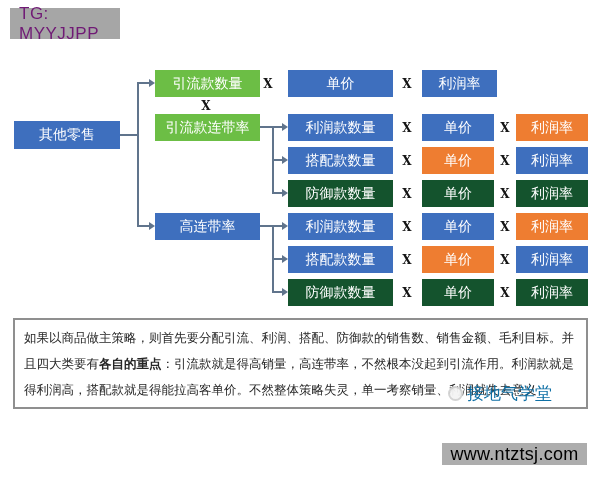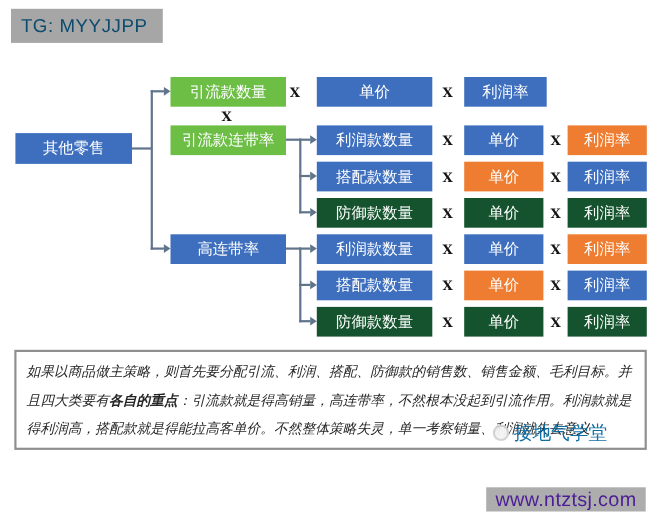--- a/index.html
+++ b/index.html
@@ -2,22 +2,22 @@
 <html><head>
 <meta charset="utf-8">
 <style>
   html,body{margin:0;padding:0;background:#fff;}
   #stage{
     position:relative;width:600px;height:480px;background:#ffffff;overflow:hidden;
     font-family:"Liberation Sans","DejaVu Sans",sans-serif;
   }
   
   .tag{
-    position:absolute;left:10px;top:8px;width:138px;height:31px;
-    background:#a6a6a6;color:#0c4a6e;font-size:17px;display:flex;align-items:center;
+    position:absolute;left:10px;top:8px;width:110px;height:31px;
+    background:#a6a6a6;color:#701a75;font-size:17px;display:flex;align-items:center;
     padding-left:9px;box-sizing:border-box;letter-spacing:.5px;
   }
   
   .box{
     position:absolute;height:27px;display:flex;align-items:center;justify-content:center;
     color:#fff;font-size:14px;white-space:nowrap;
   }
   .c-blue{background:#3e6fbe;}
   .c-green{background:#6cbe45;}
   .c-orange{background:#ee7d31;}
@@ -45,35 +45,35 @@
     position:absolute;width:0;height:0;
     border-top:4px solid transparent;border-bottom:4px solid transparent;
     border-left:6px solid #60748c;
   }
   
   .note{
     position:absolute;left:13px;top:318px;width:575px;height:91px;
     border:2px solid #8f8f8f;box-sizing:border-box;padding:5px 9px 0 9px;
     font-size:12.5px;line-height:26px;color:#262626;overflow:hidden;
   }
-  .note .ln{white-space:nowrap;font-style:italic;}
+  .note .ln{white-space:nowrap;}
   .note b{font-weight:bold;}
   
   .brand{
     position:absolute;left:448px;top:382px;display:flex;align-items:center;gap:4px;
     color:#0369a1;font-size:17px;opacity:.95;white-space:nowrap;
   }
   .brand .logo{
     width:15px;height:15px;border:2px solid #d2d2d2;border-radius:50%;
     box-sizing:border-box;background:#f4f4f4;
   }
   
   .site{
     position:absolute;left:442px;top:443px;width:145px;height:22px;
-    background:#adadad;color:#4c1d95;font-size:18px;display:flex;align-items:center;
+    background:#adadad;color:#000000;font-size:18px;display:flex;align-items:center;
     justify-content:center;letter-spacing:.3px;
   }
 </style>
 </head>
 <body>
 
 <div id="stage">
 
   <div class="tag">TG: MYYJJPP</div>
 

